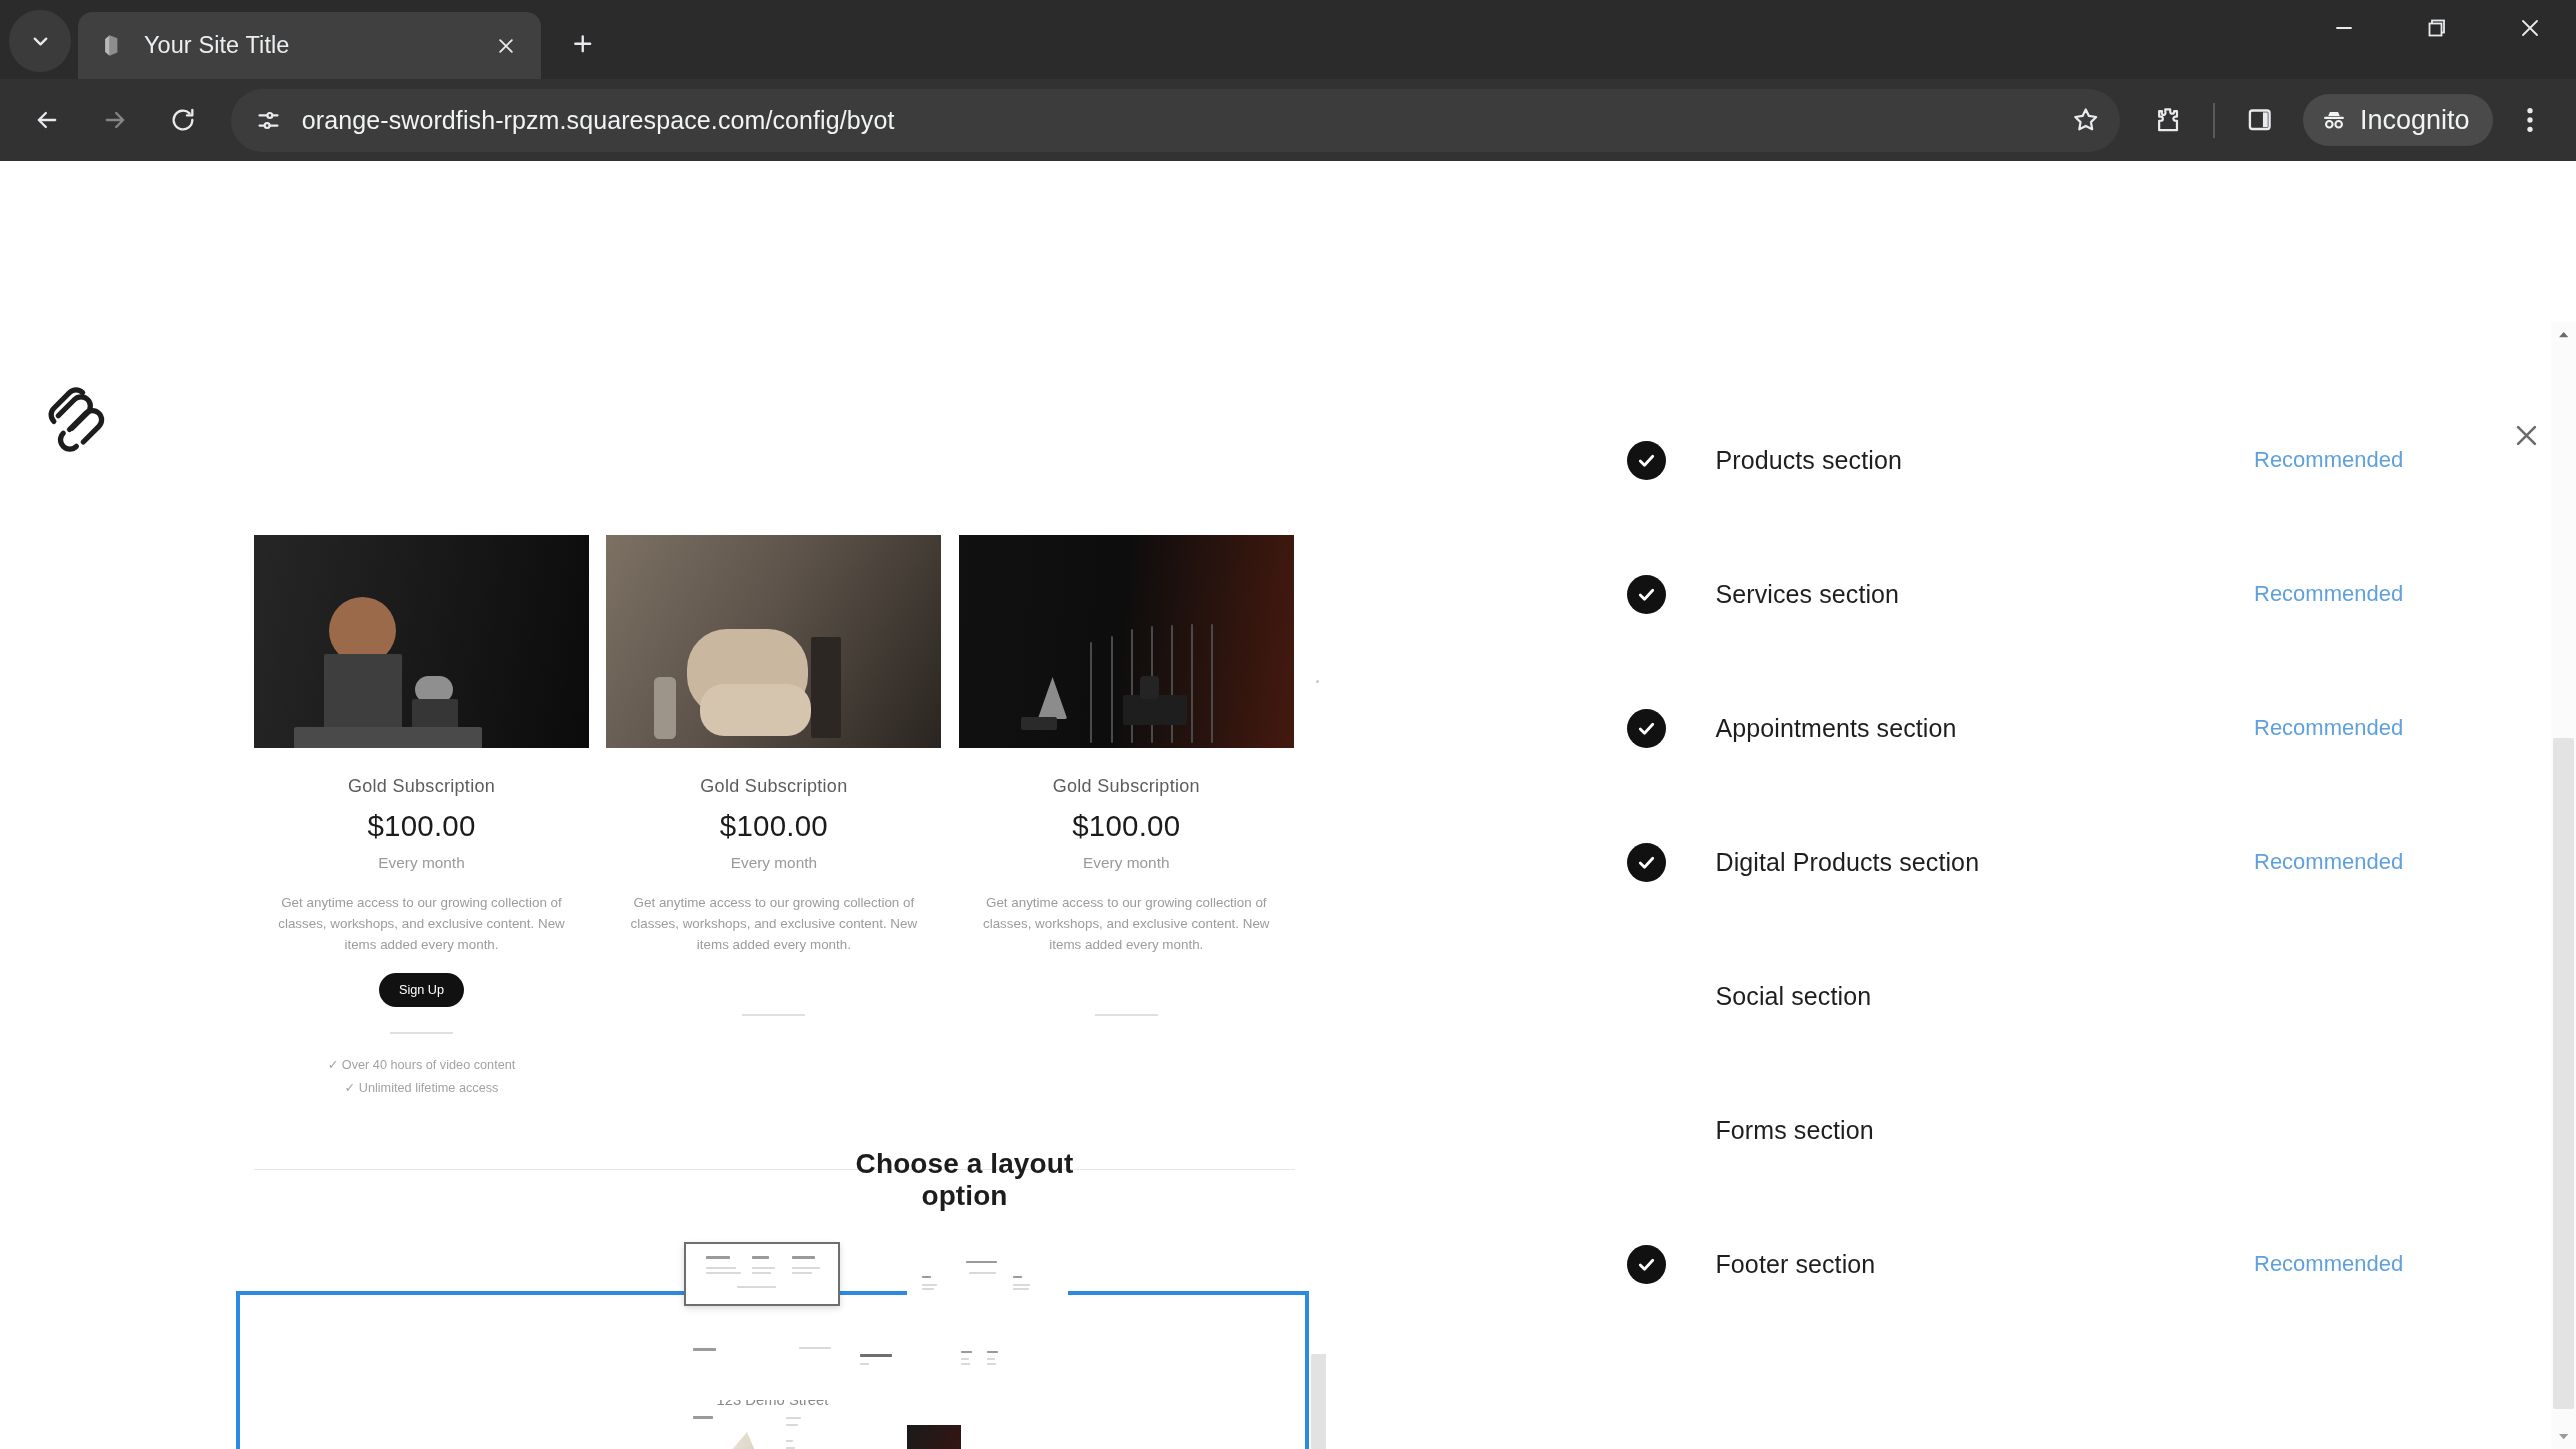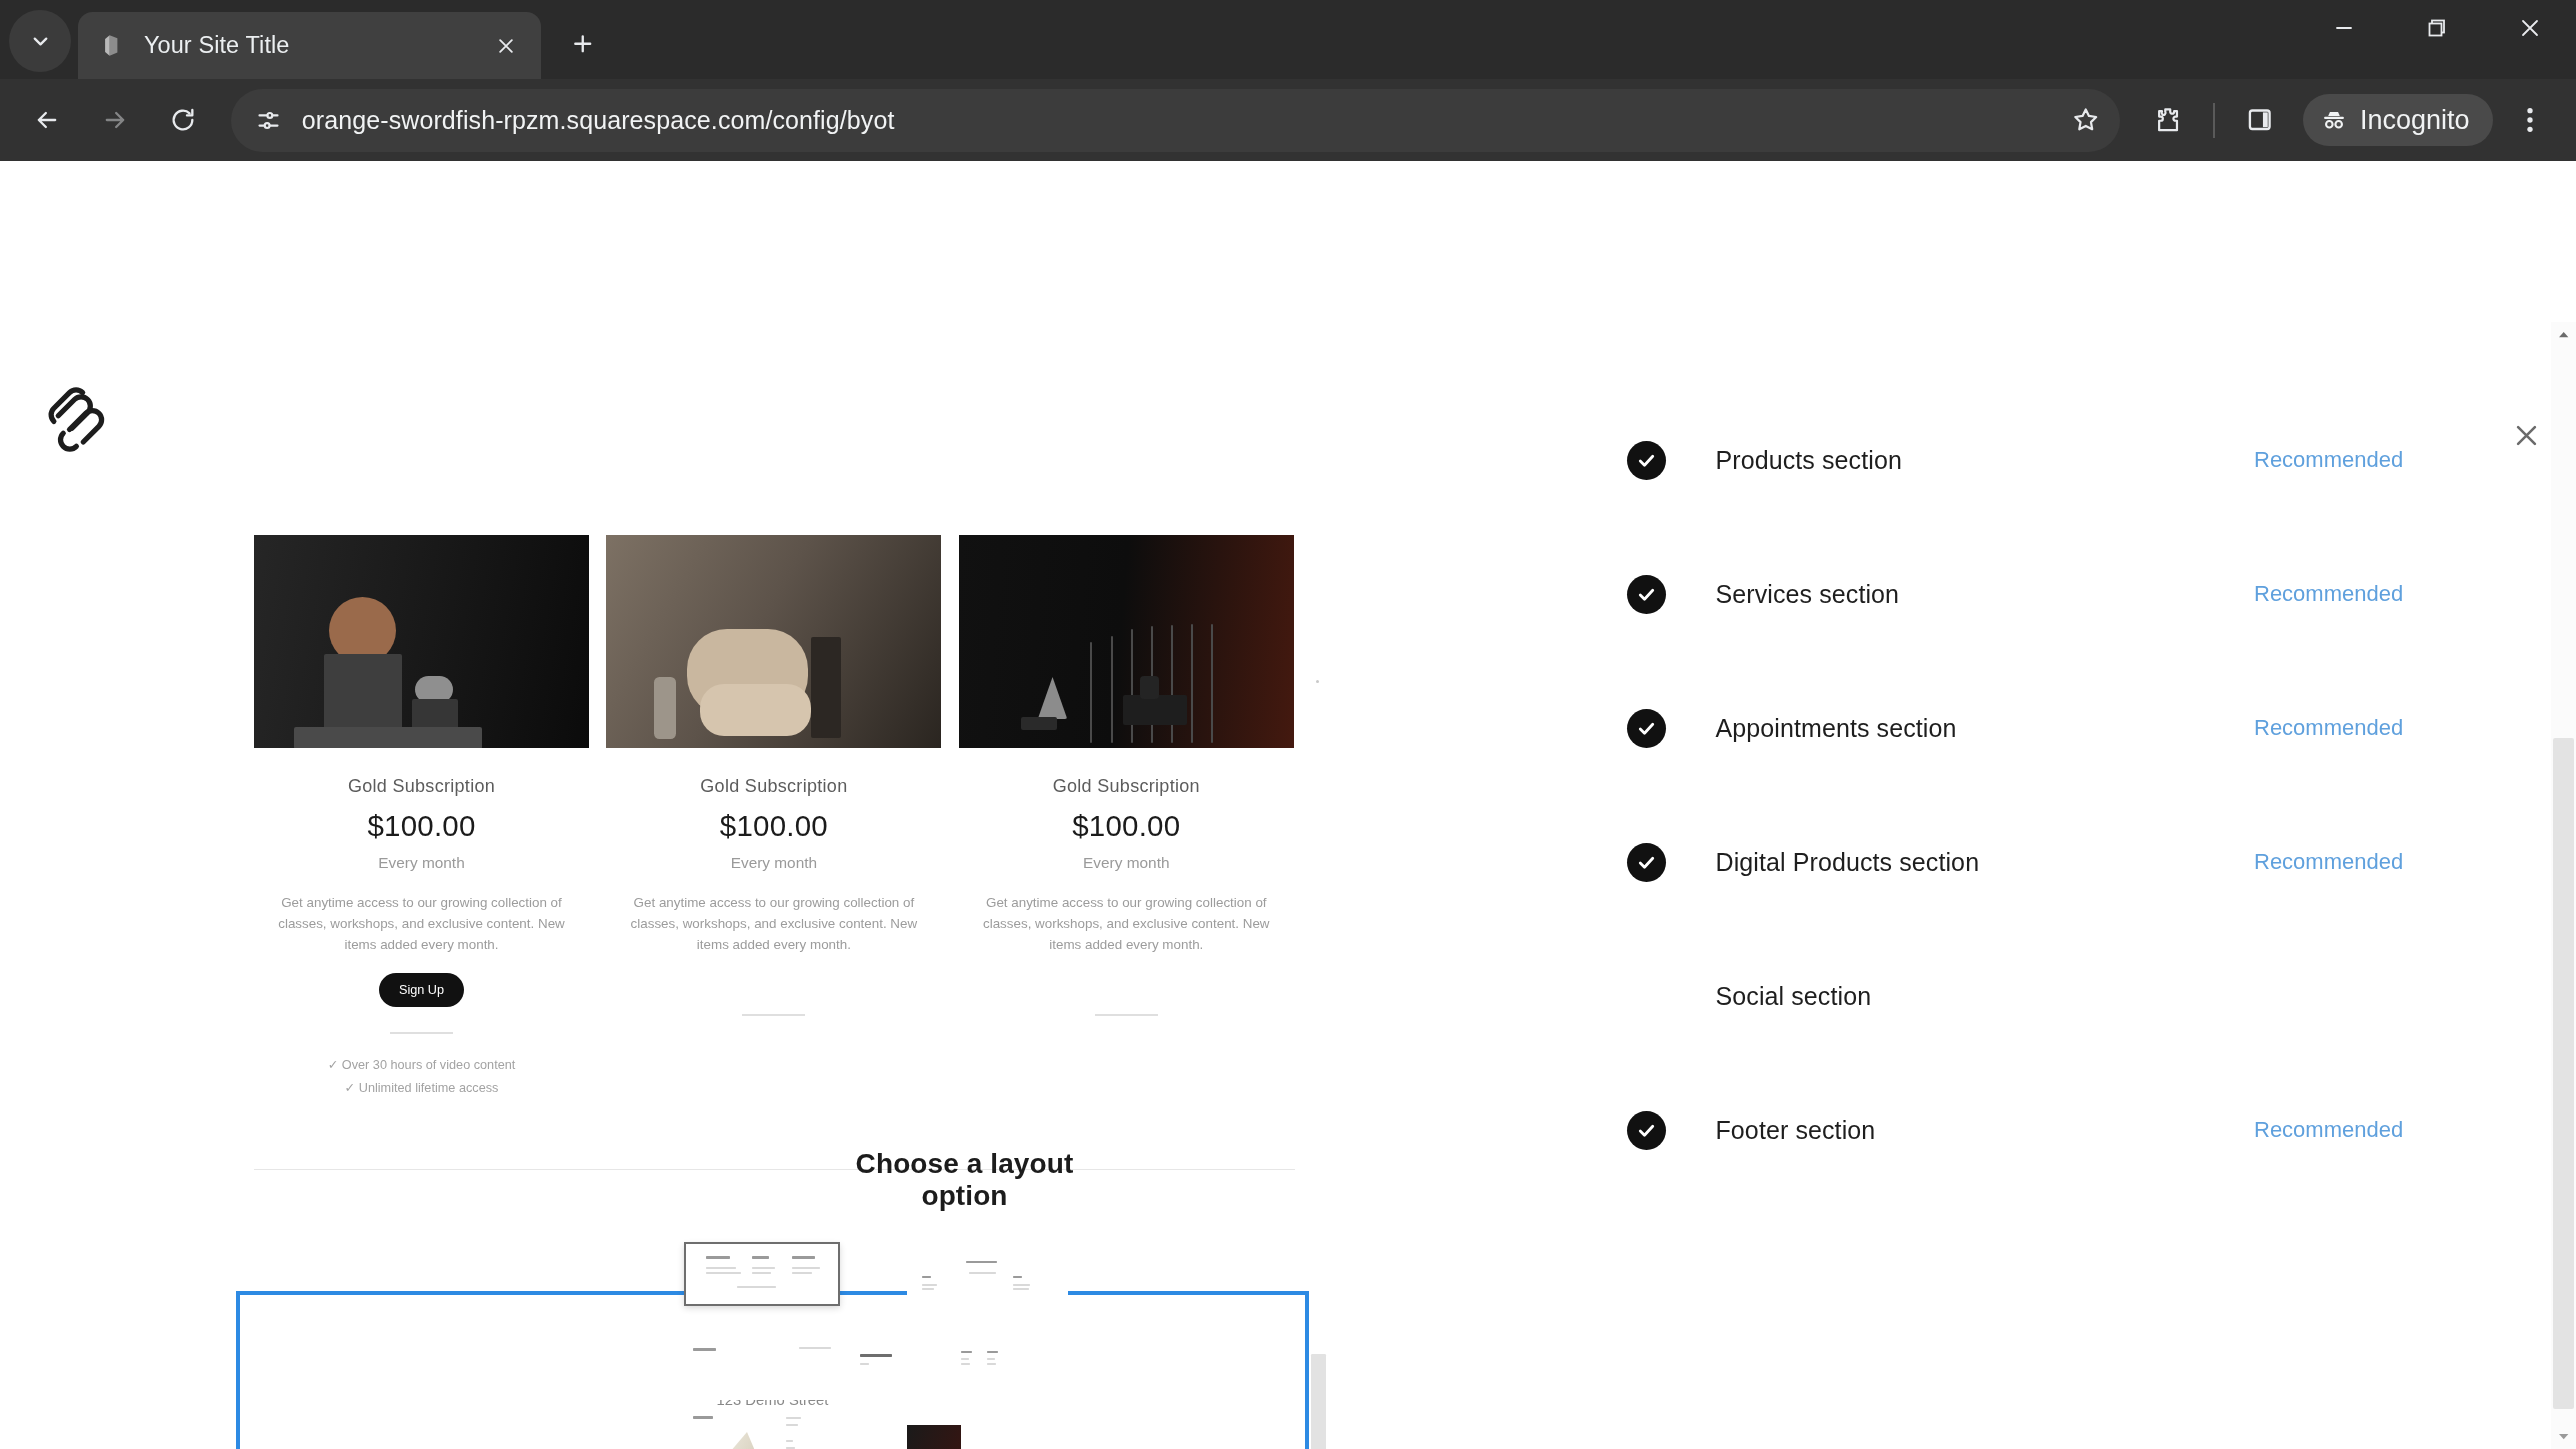--- a/index.html
+++ b/index.html
@@ -320,21 +320,21 @@
             <div class="sh" style="left:158px;top:164px;width:46px;height:50px;background:#363636;"></div>
             <div class="sh" style="left:40px;top:192px;width:188px;height:21.5px;background:#4a4a4a;"></div>
           </div>
           <div class="card-title">Gold Subscription</div>
           <div class="card-price">$100.00</div>
           <div class="card-period">Every month</div>
           <div class="card-desc">Get anytime access to our growing collection of classes, workshops, and exclusive content. New items added every month.</div>
           <button class="card-cta">Sign Up</button>
           <div class="card-rule"></div>
           <div class="card-feats">
-            <div>✓ Over 30 hours of video content</div>
+            <div>✓ Over 40 hours of video content</div>
             <div>✓ Unlimited lifetime access</div>
           </div>
         </div>
 
         <div class="card">
           <div class="card-img img-b">
             <div class="sh" style="left:81px;top:94px;width:121px;height:87px;border-radius:40px;background:#c9b79f;"></div>
             <div class="sh" style="left:94px;top:149px;width:111px;height:52px;border-radius:24px;background:#d6c5ae;"></div>
             <div class="sh" style="left:48px;top:142px;width:21.5px;height:62px;border-radius:5.4px;background:#9d958a;"></div>
             <div class="sh" style="left:205px;top:102px;width:29.5px;height:101px;background:#2c2723;"></div>
@@ -501,20 +501,25 @@
           <span class="rec-tag">Recommended</span>
         </div>
 
 
         <div class="section-row">
           <span class="check-slot"></span>
           <span class="section-label">Social section</span>
           <span class="rec-tag"></span>
         </div>
 
+        <div class="section-row">
+          <span class="check-slot"></span>
+          <span class="section-label">Forms section</span>
+          <span class="rec-tag"></span>
+        </div>
 
         <div class="section-row">
           <span class="check-slot">
             <span class="check-icon">
               <svg viewBox="0 0 24 24">
                   <path d="M5.5 12.5l4.4 4.4 8.6-9.4" fill="none" stroke="#fff" stroke-width="2.9" stroke-linecap="round" stroke-linejoin="round"></path>
                 </svg>
             </span>
           </span>
           <span class="section-label">Footer section</span>

